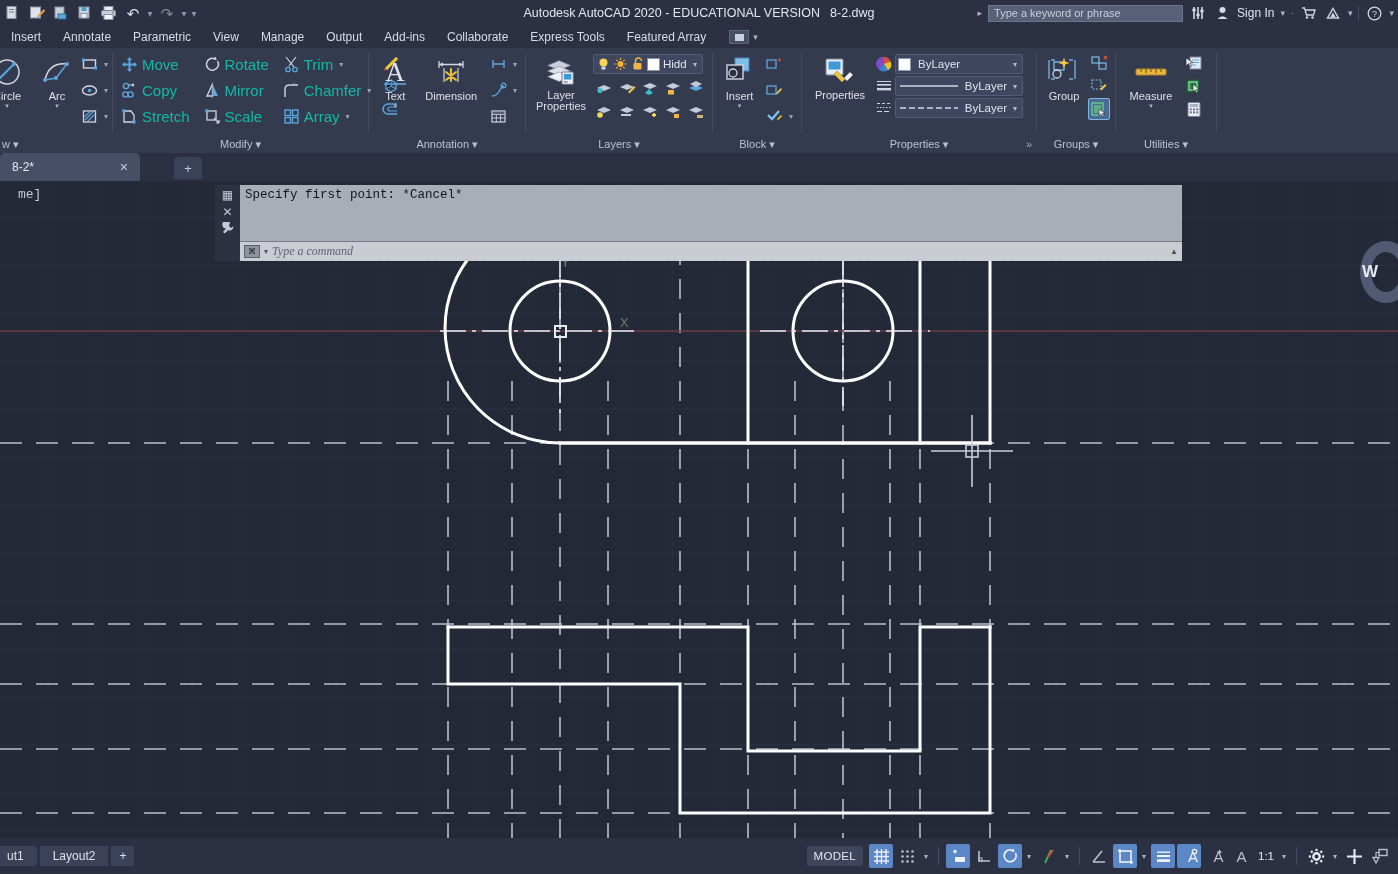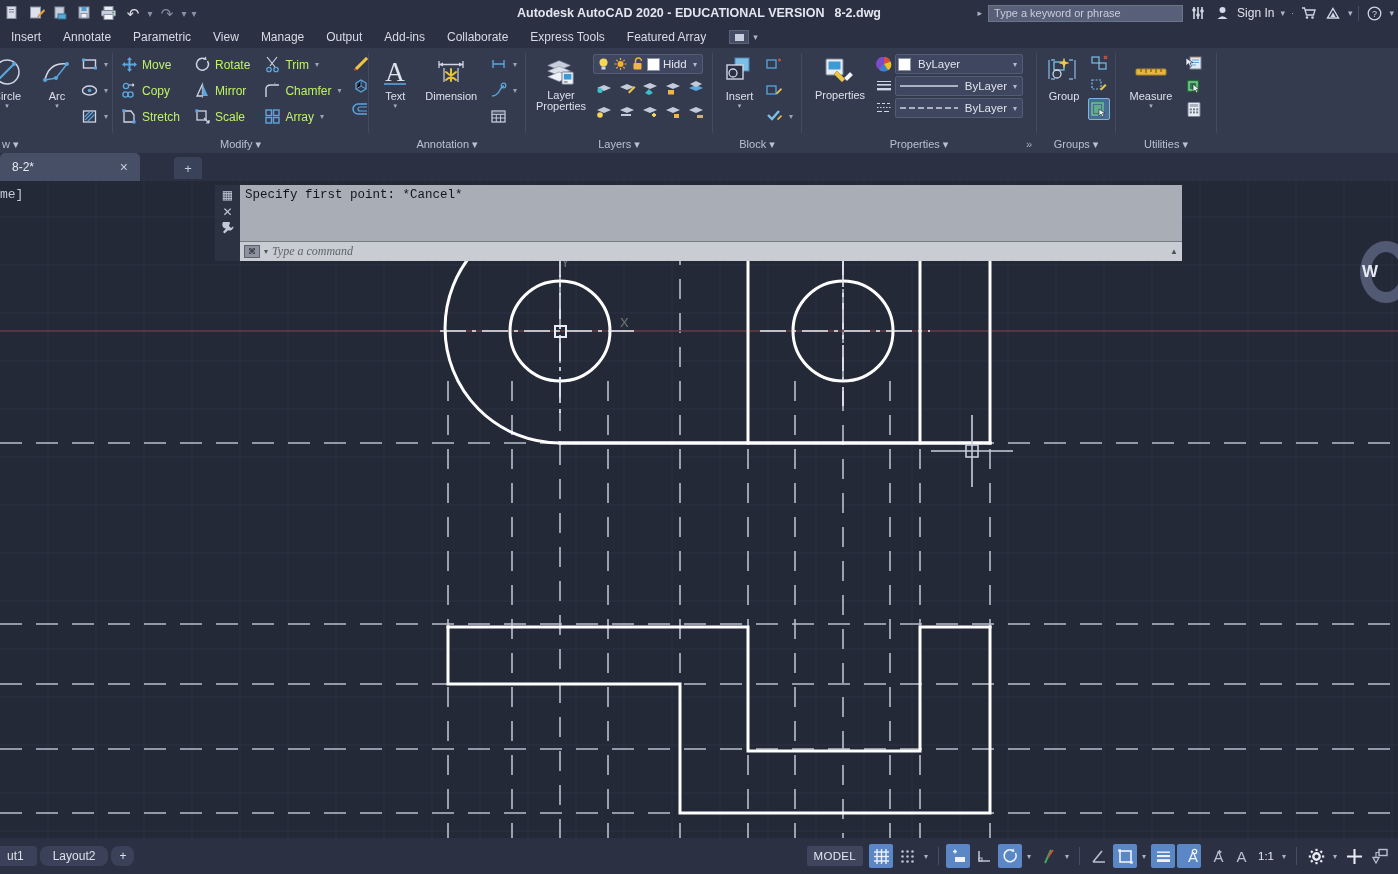--- a/index.html
+++ b/index.html
@@ -21,21 +21,21 @@
   .qat{ display:flex; align-items:center; gap:2px; padding-left:2px; }
   .qicon{
     width:22px; height:22px; display:flex; align-items:center; justify-content:center;
     border-radius:2px; font-size:13px; line-height:1;
   }
   .qsep{ color:#8a91a6; font-size:10px; width:8px; text-align:center; }
   #title-text{
     position:absolute; left:0; right:0; top:0; height:26px;
     display:flex; align-items:center; justify-content:center;
     gap:10px; pointer-events:none;
-    font-size:12.5px; color:#e2e6ef;font-weight:bold;
+    font-size:12.5px; color:#e2e6ef;
   }
   #title-text .fname{ color:#e2e6ef; }
   .tb-right{ position:absolute; right:4px; top:0; height:26px; display:flex; align-items:center; gap:6px; }
   #search-box{
     width:195px; height:17px; background:#576078; border:1px solid #6b7488;
     display:flex; align-items:center; padding:0 5px;
   }
   #search-box span{ color:#c8cddb; font-size:11px; }
   .tb-arrow{ color:#aeb5c6; font-size:9px; }
   .signin{ display:flex; align-items:center; gap:4px; font-size:12px; color:#dfe3ec; }
@@ -66,21 +66,21 @@
 
   .bigbtn{
     width:58px; display:flex; flex-direction:column; align-items:center; gap:1px;
     padding-top:3px; border-radius:2px; cursor:default;
   }
   .bigbtn .lbl{ font-size:11px; color:#dce0ea; text-align:center; line-height:12px; }
   .bigbtn .caret{ font-size:7px; color:#aab1c2; line-height:6px;}
   .gico{ width:34px; height:34px; display:flex; align-items:center; justify-content:center; }
 
   .smrow{ display:flex; align-items:center; gap:4px; height:25px; padding:0 3px; border-radius:2px; cursor:default;}
-  .smrow .lbl{ font-size:12px; color:#bef264; white-space:nowrap; }
+  .smrow .lbl{ font-size:15px; color:#14b8a6; white-space:nowrap; }
   .sico{ width:17px; height:17px; display:flex; align-items:center; justify-content:center; }
   .dcaret{ font-size:8px; color:#9aa2b5; margin-left:2px; }
   .col3{ display:flex; flex-direction:column; gap:1px; }
 
   .tinybtn{ width:22px;height:22px; display:flex;align-items:center;justify-content:center;border-radius:2px;}
 
   
   .combo{
     display:flex; align-items:center; height:20px; background:#3f4760;
     border:1px solid #525c76; border-radius:2px; padding:0 2px; gap:3px;
@@ -154,21 +154,21 @@
   }
   #vcube span{ position:relative; left:-16px; }
 
   
   #statusbar{
     position:absolute; left:0; top:838px; width:1398px; height:36px;
     background:#2b3142; display:flex; align-items:center;
   }
   .ltab{
     height:20px; padding:0 13px; display:flex; align-items:center;
-    background:#3b4considered; border-radius:8px; font-size:12px; color:#dde1ea;
+    background:#3b4considered; border-radius:0; font-size:12px; color:#dde1ea;
     background:#3a4158; margin-right:3px;
   }
   .ltab.plus{ padding:0 8px; }
   #sb-right{ margin-left:auto; display:flex; align-items:center; gap:2px; padding-right:6px; }
   #model-btn{
     padding:0 7px; height:20px; display:flex;align-items:center;
     background:#3f4considered; font-size:11.5px; letter-spacing:.3px; color:#e3e7f0;
     background:#3e455c; border-radius:2px; margin-right:4px;
   }
   .sb{
@@ -996,21 +996,21 @@
       <line x1="760" y1="150" x2="930" y2="150" stroke-dasharray="26 6 4 6"></line>
       <line x1="843" y1="80" x2="843" y2="225" stroke-dasharray="26 6 4 6"></line>
     </g>
 
     <g stroke="#ffffff" stroke-width="3" fill="none" stroke-linejoin="miter" stroke-linecap="square">
       <path d="M448 446 L748 446 L748 570 L920 570 L920 446 L990 446"></path>
       <path d="M448 446 L448 503 L680 503 L680 632 L990 632 L990 446"></path>
     </g>
   </svg>
 
-  <div style="position:absolute;left:0;top:6px;color:#c2c8d6;font-size:13px;font-family:'Liberation Mono',monospace;">me]</div>
+  <div style="position:absolute;left:0;top:6px;color:#c2c8d6;font-size:13px;font-family:'Liberation Mono',monospace;padding-left:18px;">me]</div>
 
   <div id="ucs-label-y" style="left:561px;top:74px;">Y</div>
   <div id="ucs-label-x" style="left:620px;top:134px;">X</div>
   <div style="position:absolute;left:554px;top:144px;width:13px;height:13px;border:2px solid #e9edf5;"></div>
 
   <div id="crosshair">
     <svg width="82" height="72" viewBox="0 0 82 72">
       <line x1="0" y1="36" x2="82" y2="36" stroke="#c8cedc" stroke-width="1.6"></line>
       <line x1="41" y1="0" x2="41" y2="72" stroke="#c8cedc" stroke-width="1.6"></line>
       <rect x="35" y="30" width="12" height="12" fill="none" stroke="#c8cedc" stroke-width="1.6"></rect>

